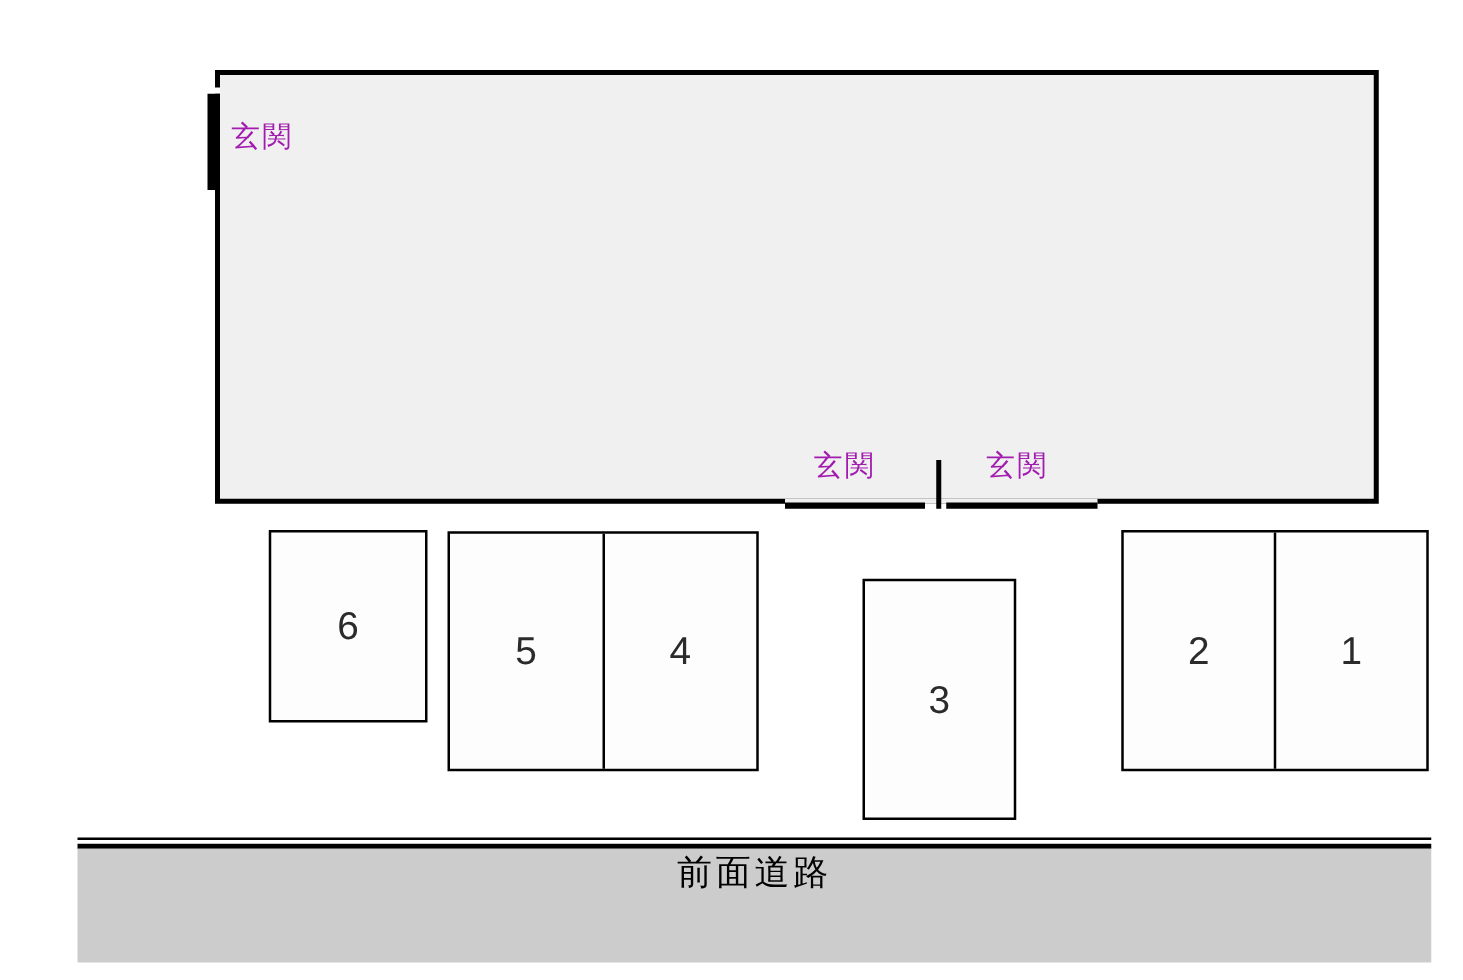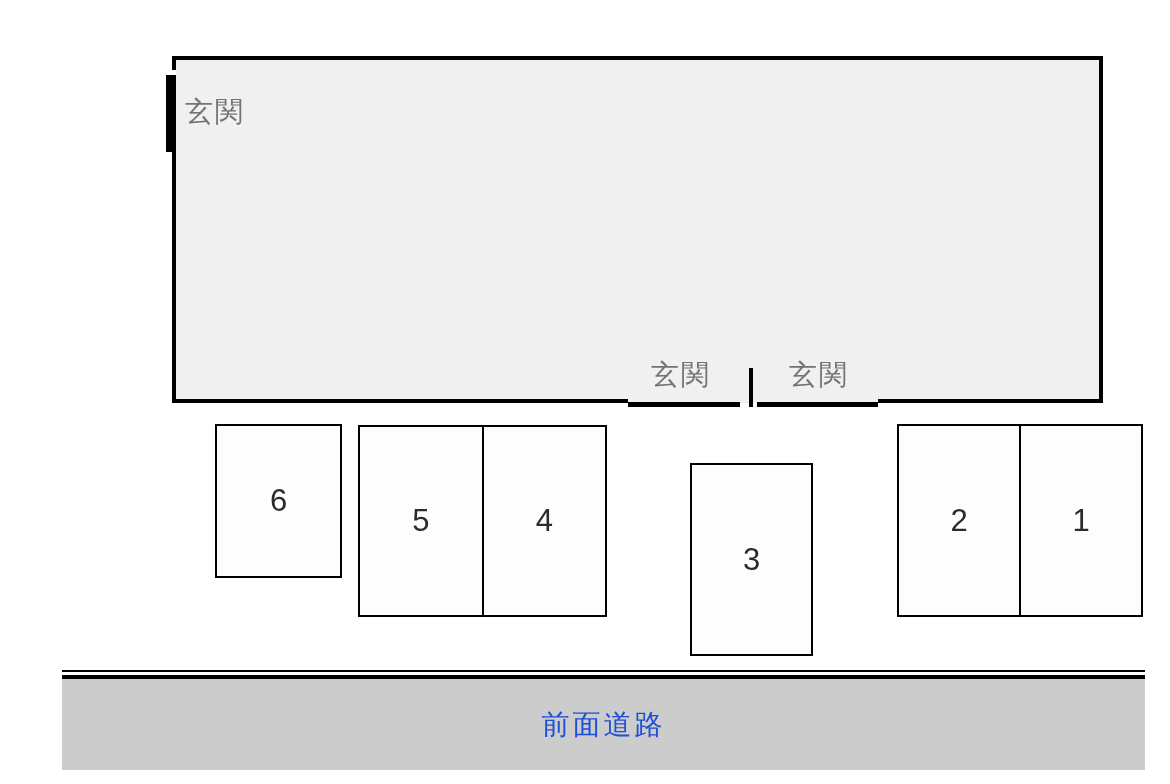--- a/index.html
+++ b/index.html
@@ -15,22 +15,22 @@
 
   
   .building {
     left: 172px; top: 56px;
     width: 931px; height: 347px;
     background: #f0f0f0;
     border: 4px solid #000000;
     box-sizing: border-box;
   }
   .genkan-label {
-    font-size: 28px;
-    color: #737373;
+    font-size: 23px;
+    color: #a21caf;
     letter-spacing: 2px;
     white-space: nowrap;
     line-height: 1;
   }
   .genkan-main  { left: 185px; top: 98px; }
   .genkan-bl    { left: 651px; top: 361px; }
   .genkan-br    { left: 789px; top: 361px; }
 
   
   .bottom-wall-gap { left: 628px; top: 399px; width: 250px; height: 4px; background: #f0f0f0; }
@@ -66,24 +66,24 @@
 
   
   .road { left: 62px; top: 670px; width: 1083px; height: 100px; }
   .road-line-thin  { height: 2px; background: #000000; }
   .road-line-gap   { height: 3px; background: #ffffff; }
   .road-line-thick { height: 4px; background: #000000; }
   .road-body {
     height: 91px;
     background: #cccccc;
     display: flex;
-    align-items: center;
+    align-items: flex-start;
     justify-content: center;
     font-size: 28px;
-    color: #1d4ed8;
+    color: #000000;
     letter-spacing: 3px;
   }
 </style>
 </head>
 <body>
 
 <div class="canvas">
 
   <div class="abs building"></div>
 

